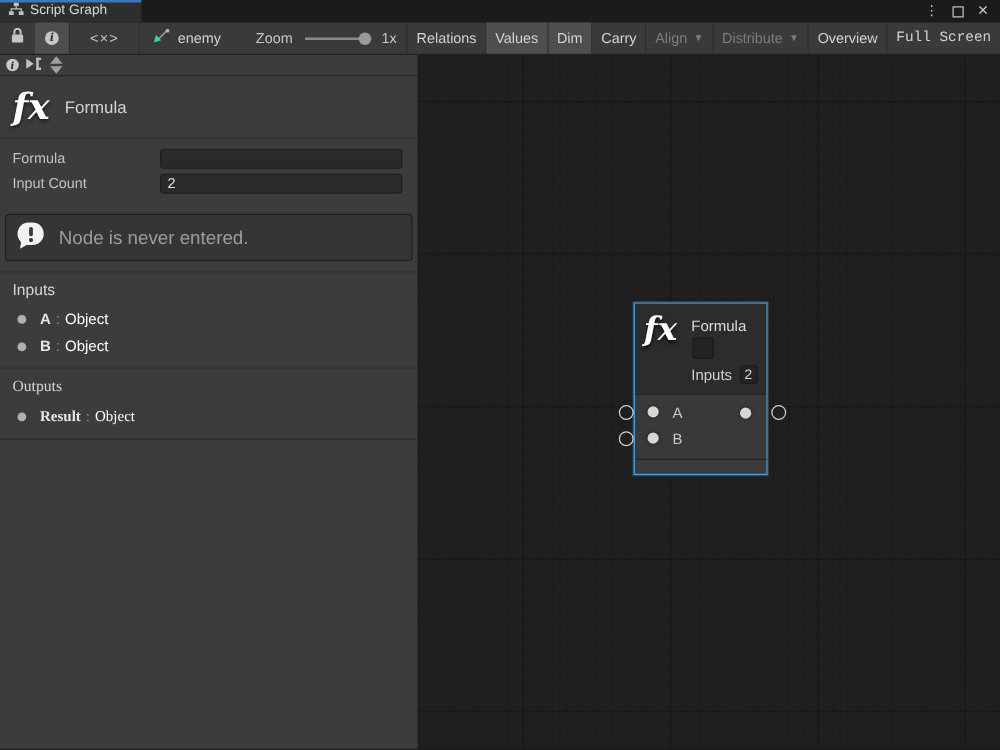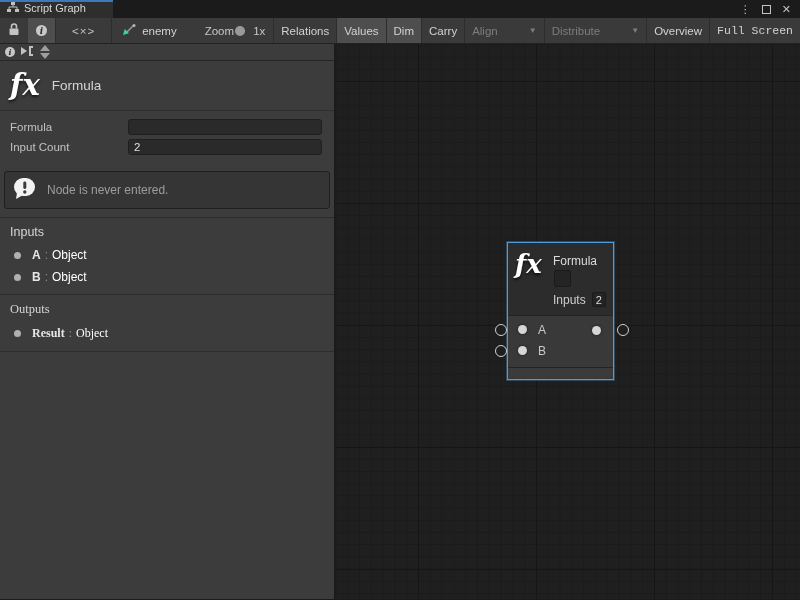--- a/index.html
+++ b/index.html
@@ -22,21 +22,21 @@
   .wc-max { width:9px; height:9px; border:1px solid #c4c4c4; display:inline-block; }
   
   .toolbar {
     height:26px; background:#3a3a3a; border-bottom:1px solid #222222;
     display:flex; align-items:stretch; font-size:11.5px; color:#d2d2d2;
   }
   .tgroup { display:flex; align-items:stretch; }
   .tbtn { display:flex; align-items:center; padding:0 7px; border-right:1px solid #2d2d2d; white-space:nowrap; }
   .tbtn.icon-btn { padding:0 8px; }
   .tbtn.active { background:#4e4e4e; }
-  .tbtn.disabled { color:#7d7d7d;gap:26px; }
+  .tbtn.disabled { color:#7d7d7d; }
   .tbtn .dd { font-size:8px; margin-left:5px; color:inherit; }
   .flat { border-right:none;font-family:Liberation Mono, monospace; }
   .info-circle {
     width:11px; height:11px; border-radius:50%; background:#c8c8c8; color:#2e2e2e;
     font-size:9px; font-weight:bold; display:flex; align-items:center; justify-content:center;
     font-family:"DejaVu Serif", serif; font-style:italic;
   }
   .bc { display:flex; align-items:center; gap:6px; padding:0 10px; }
   .zoomlbl { display:flex; align-items:center; padding:0 6px 0 18px; color:#c6c6c6; }
   .slider { display:flex; align-items:center; width:104px; position:relative; margin:0 4px; }
@@ -69,21 +69,21 @@
   .frow label { width:118px; color:#c2c2c2; font-size:11.5px; }
   .tinput {
     flex:1; height:16px; background:#2a2a2a; border:1px solid #1f1f1f; border-radius:3px;
     color:#e0e0e0; font-size:11.5px; padding:0 5px; outline:none; font-family:"Liberation Sans", sans-serif;
   }
   .checkbox { width:13px; height:13px; background:#2a2a2a; border:1px solid #1f1f1f; border-radius:2px; }
   .warning {
     margin:6px 4px 8px 4px; background:#353535; border:1px solid #1f1f1f; border-radius:3px;
     padding:5px 8px; display:flex; align-items:center; gap:10px; min-height:34px;
   }
-  .warning .msg { color:#9d9d9d; font-size:12px; }
+  .warning .msg { color:#9d9d9d; font-size:15px; }
   .section { border-top:1px solid #2c2c2c; padding-bottom:6px; }
   .section:last-of-type { border-bottom:1px solid #2c2c2c;font-family:Liberation Serif, serif; }
   .section-header { padding:7px 10px 5px 10px; font-size:12.5px; color:#d6d6d6; }
   .port-row { display:flex; align-items:center; padding:4px 10px 4px 14px; font-size:12px; }
   .dot { width:7px; height:7px; border-radius:50%; background:#b0b0b0; margin-right:11px; flex:0 0 auto; }
   .pname { font-weight:bold; color:#e6e6e6; }
   .colon { color:#8d8d8d; margin:0 4px; }
   .ptype { color:#ffffff; }
   
   .canvas {

